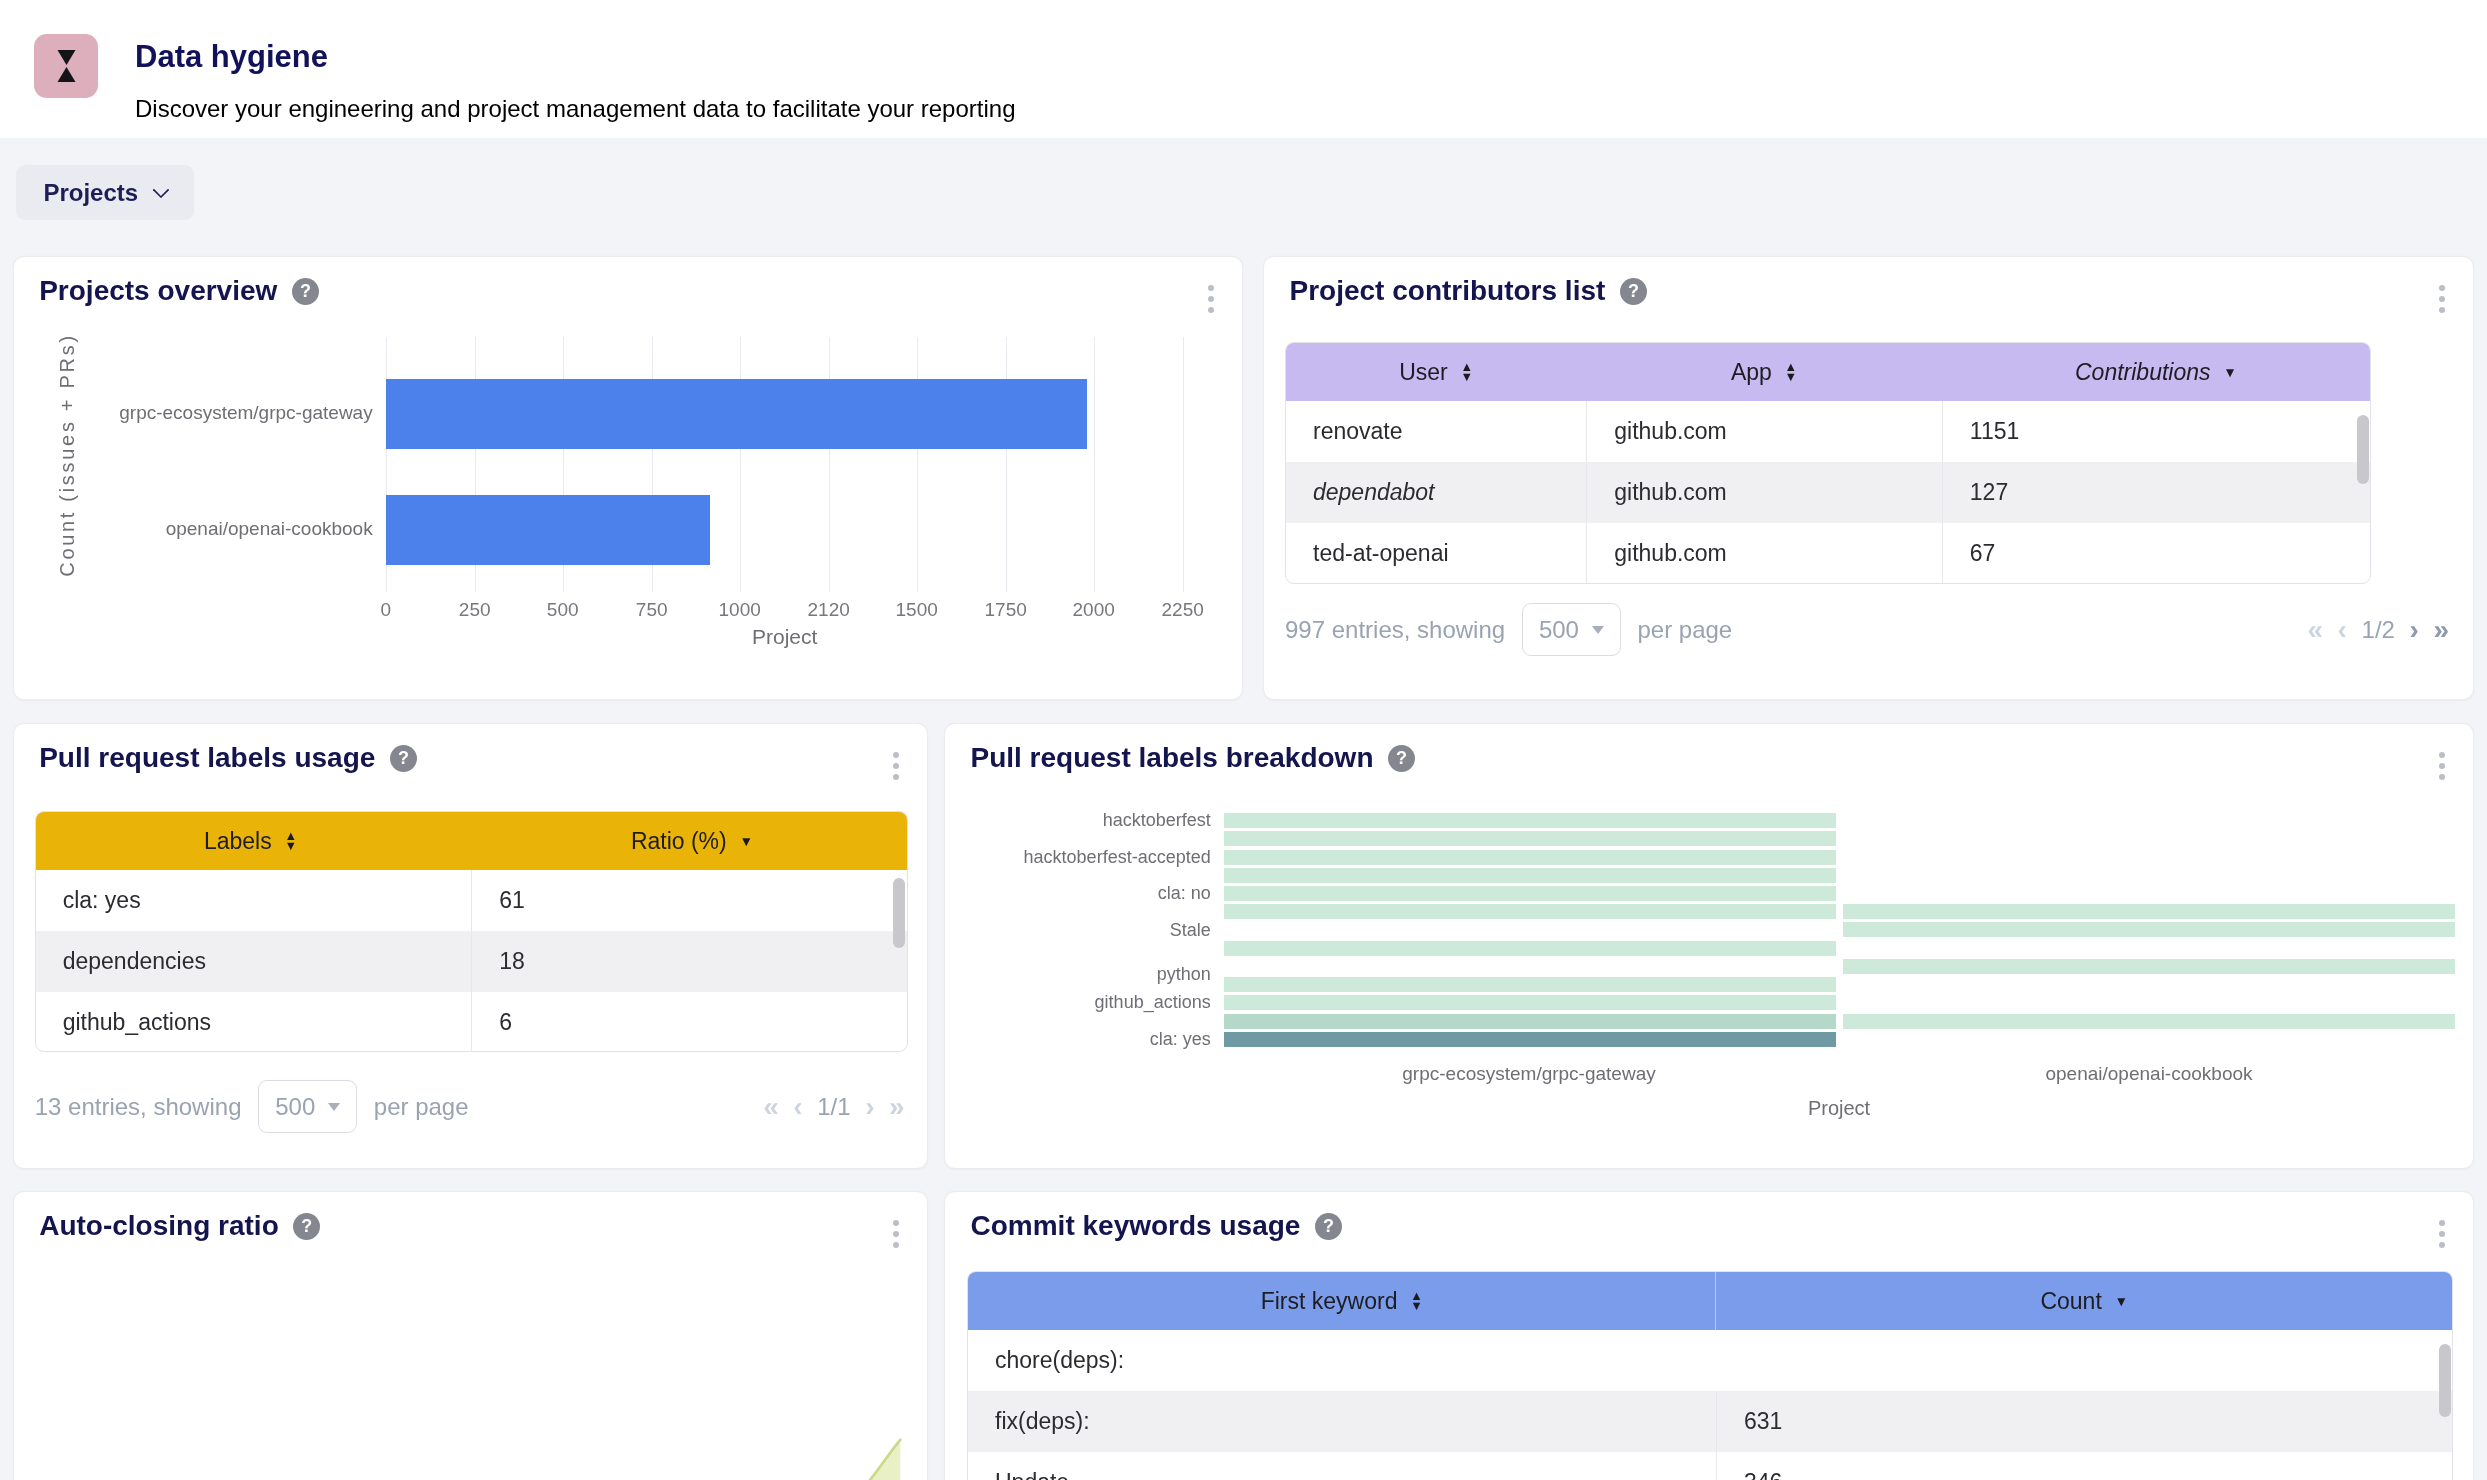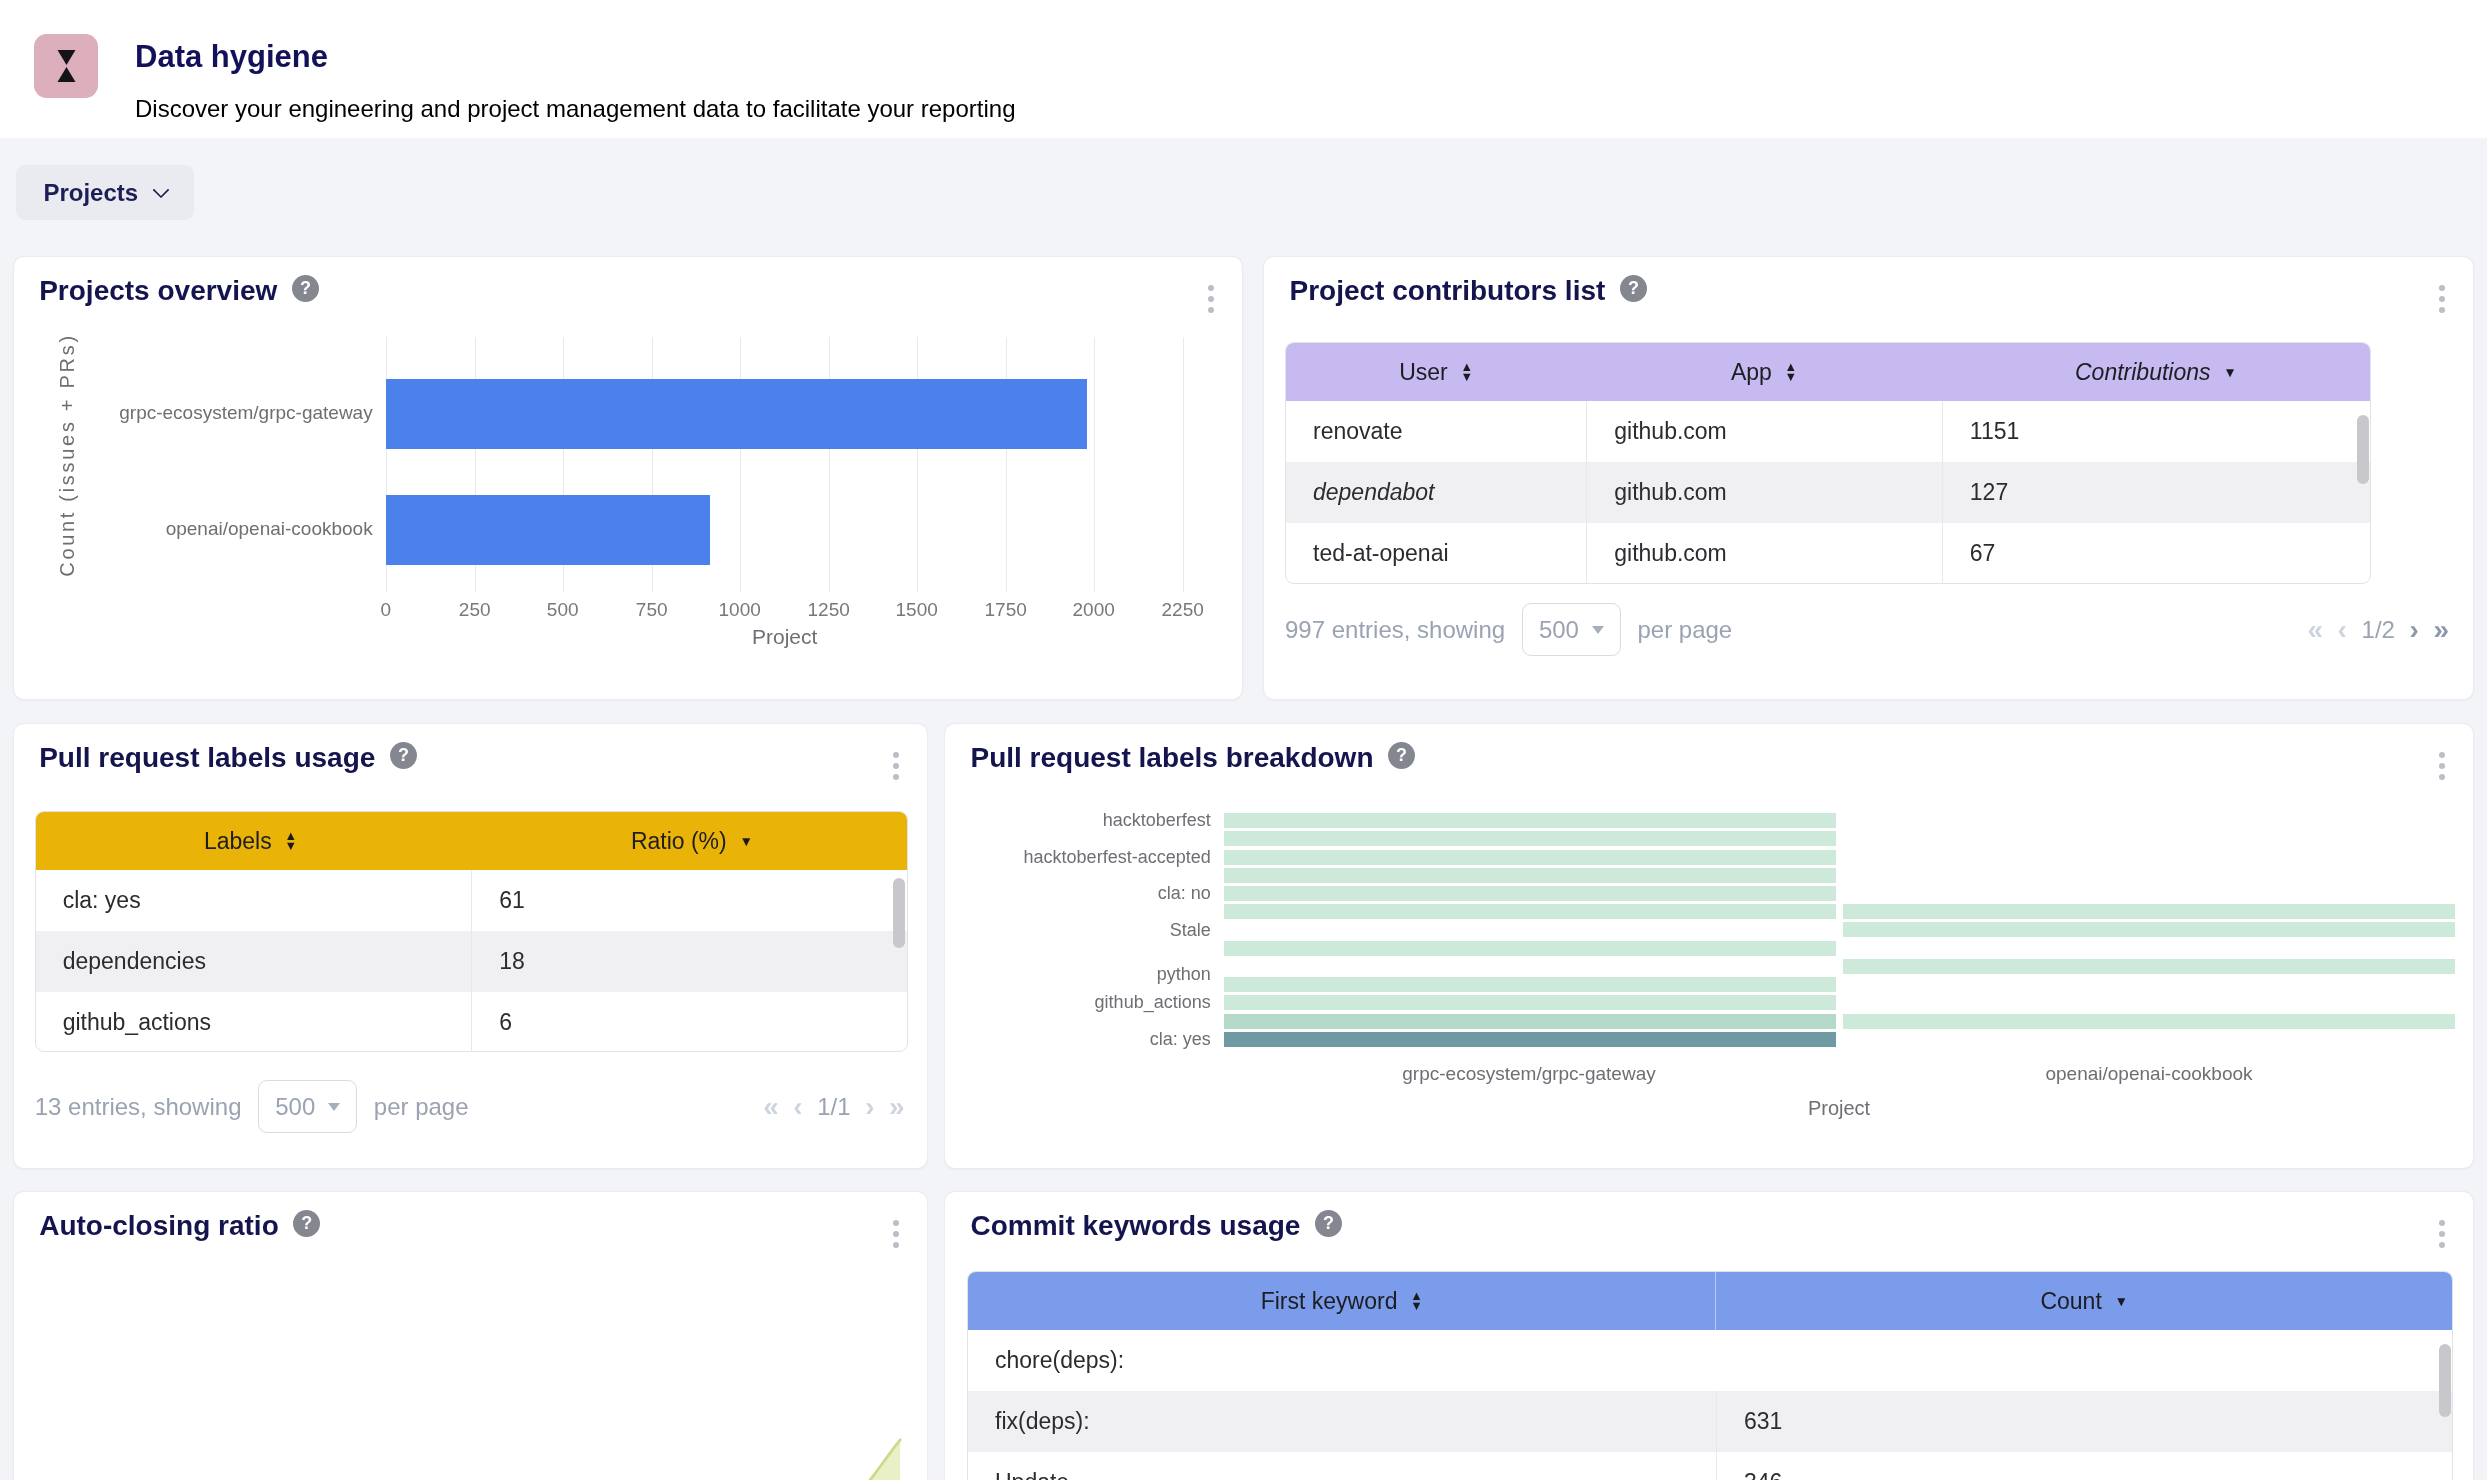--- a/index.html
+++ b/index.html
@@ -12,21 +12,21 @@
   .app-title{position:absolute;left:135px;top:18px;font-size:31px;font-weight:700;color:#12125a;}
   .app-sub{position:absolute;left:135px;top:71px;font-size:24px;color:#000000;}
 
   
   .filters{position:absolute;left:16.4px;top:165px;display:flex;gap:33px;}
   .fbtn{display:inline-flex;align-items:center;height:55px;padding:0 27px;background:#e9ebf1;border:none;border-radius:9px;font-family:inherit;font-size:24px;font-weight:600;color:#1d1e55;cursor:pointer;}
   .chev{display:inline-block;width:10px;height:10px;border-right:2.7px solid #1d1e55;border-bottom:2.7px solid #1d1e55;transform:rotate(45deg);margin-left:16.4px;margin-top:-5.5px;border-radius:0.9px;}
 
   
   .panel{position:absolute;background:#fff;border:0.9px solid #ececf0;border-radius:11px;box-shadow:0 0.9px 1.8px rgba(16,24,40,.04);}
-  .phead{position:absolute;left:25.5px;top:18px;display:flex;align-items:flex-start;gap:14.6px;}
+  .phead{position:absolute;left:25.5px;top:18px;display:flex;align-items:center;gap:14.6px;}
   .ptitle{font-size:28px;font-weight:700;color:#14144e;margin:0;}
   .help{width:27px;height:27px;border-radius:50%;background:#84878f;color:#fff;font-size:18px;font-weight:700;display:inline-flex;align-items:center;justify-content:center;}
   .kebab{position:absolute;top:24px;right:24px;display:flex;flex-direction:column;gap:4.6px;cursor:pointer;padding:3.6px;}
   .kebab i{width:6.4px;height:6.4px;border-radius:50%;background:#babec6;}
 
   
   .dtable{position:absolute;border:0.9px solid #e2e2e8;border-radius:9px;overflow:hidden;background:#fff;}
   .t-head{display:flex;height:58px;align-items:stretch;}
   .t-col{display:flex;justify-content:center;align-items:center;gap:12.7px;font-size:23px;color:#1d1d22;cursor:pointer;}
   .t-row{display:flex;height:61px;}
@@ -97,21 +97,21 @@
         <div class="ticklab" style="left: 372px; top: 342px;">0</div>
         <div class="gridline" style="left: 461px; top: 80px; height: 255px;"></div>
         <div class="ticklab" style="left: 461px; top: 342px;">250</div>
         <div class="gridline" style="left: 549px; top: 80px; height: 255px;"></div>
         <div class="ticklab" style="left: 549px; top: 342px;">500</div>
         <div class="gridline" style="left: 638px; top: 80px; height: 255px;"></div>
         <div class="ticklab" style="left: 638px; top: 342px;">750</div>
         <div class="gridline" style="left: 726px; top: 80px; height: 255px;"></div>
         <div class="ticklab" style="left: 726px; top: 342px;">1000</div>
         <div class="gridline" style="left: 815px; top: 80px; height: 255px;"></div>
-        <div class="ticklab" style="left: 815px; top: 342px;">1250</div>
+        <div class="ticklab" style="left: 815px; top: 342px;">2120</div>
         <div class="gridline" style="left: 903px; top: 80px; height: 255px;"></div>
         <div class="ticklab" style="left: 903px; top: 342px;">1500</div>
         <div class="gridline" style="left: 992px; top: 80px; height: 255px;"></div>
         <div class="ticklab" style="left: 992px; top: 342px;">1750</div>
         <div class="gridline" style="left: 1080px; top: 80px; height: 255px;"></div>
         <div class="ticklab" style="left: 1080px; top: 342px;">2000</div>
         <div class="gridline" style="left: 1169px; top: 80px; height: 255px;"></div>
         <div class="ticklab" style="left: 1169px; top: 342px;">2250</div>
         <div class="bar" style="left: 372px; top: 122px; width: 701px; height: 70px; background: rgb(76, 128, 234);"></div>
         <div class="catlab" style="left: 86px; top: 145px; width: 273px;">grpc-ecosystem/grpc-gateway</div>

